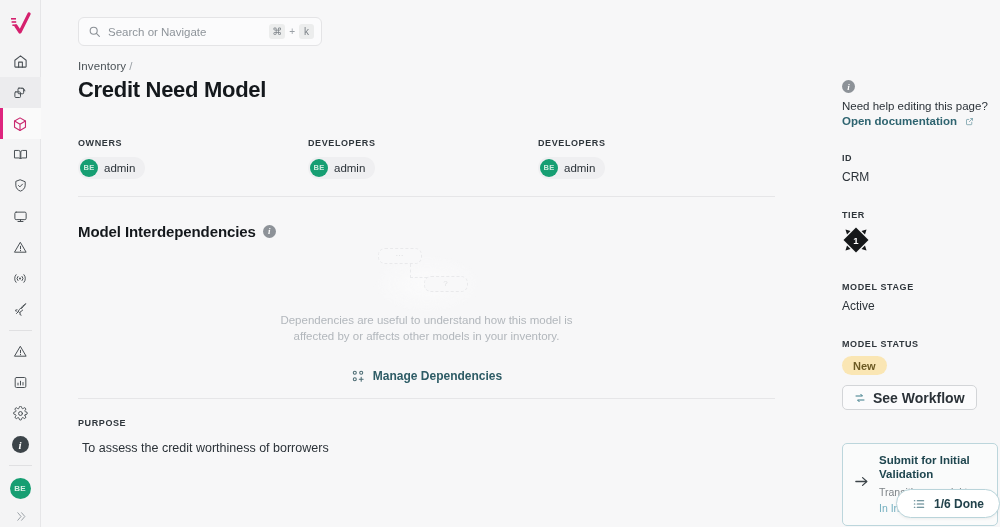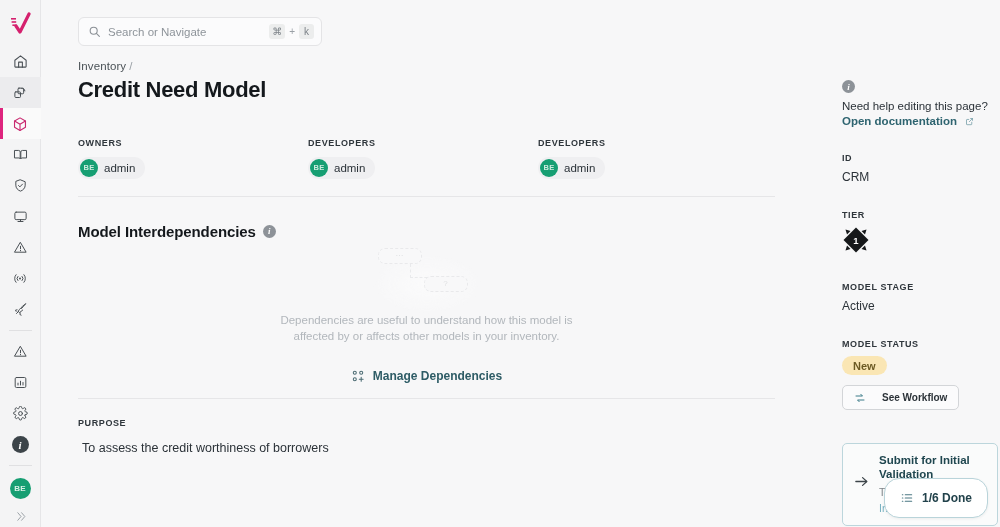--- a/index.html
+++ b/index.html
@@ -204,42 +204,42 @@
     display: flex; align-items: center; justify-content: center;
     color: #fff; font-size: 9.5px; font-weight: bold;
   }
   .status-badge {
     display: inline-flex; align-items: center; justify-content: center;
     background: #fae6b4; color: #6c5a23;
     border-radius: 10px; height: 19px; padding: 0 11px;
     font-size: 11px; font-weight: bold; margin-top: 7px;
   }
   .wf-button {
-    display: inline-flex; align-items: center; gap: 16px;
+    display: inline-flex; align-items: center; gap: 7px;
     margin-top: 10px; height: 25px; padding: 0 11px;
     border: 1px solid #d3d5d8; border-radius: 5px;
     background: #fbfbfc;
-    font-size: 10px; font-weight: bold; color: #2b3238;
+    font-size: 14px; font-weight: bold; color: #2b3238;
   }
   .wf-card {
     margin-top: 33px; width: 156px;
     border: 1px solid #bcd6dc; border-radius: 5px;
     background: #fafbfb;
     padding: 9px 10px 11px 10px;
     display: flex; align-items: center; gap: 9px;
   }
   .wf-arrow { color: #3c4449; flex: 0 0 auto; }
   .wf-body { }
   .wf-title { font-size: 11.5px; font-weight: bold; color: #1f464f; line-height: 1.25; }
   .wf-sub { font-size: 10.5px; color: #7e8488; margin-top: 4px; }
   .wf-state { font-size: 10.5px; color: #74b0c0; margin-top: 4px; }
 
   .done-pill {
-    position: absolute; right: 12px; bottom: 9px;
-    height: 40px; padding: 0 15px;
+    position: absolute; right: 0; bottom: 9px;
+    height: 29px; padding: 0 15px;
     background: #fff; border: 1px solid #b9d4da; border-radius: 15px;
     display: flex; align-items: center; gap: 8px;
     font-size: 12px; font-weight: bold; color: #22424b;
     box-shadow: 0 1px 3px rgba(0,0,0,.06);
   }
 </style>
 </head>
 <body>
 
 <div class="app">

